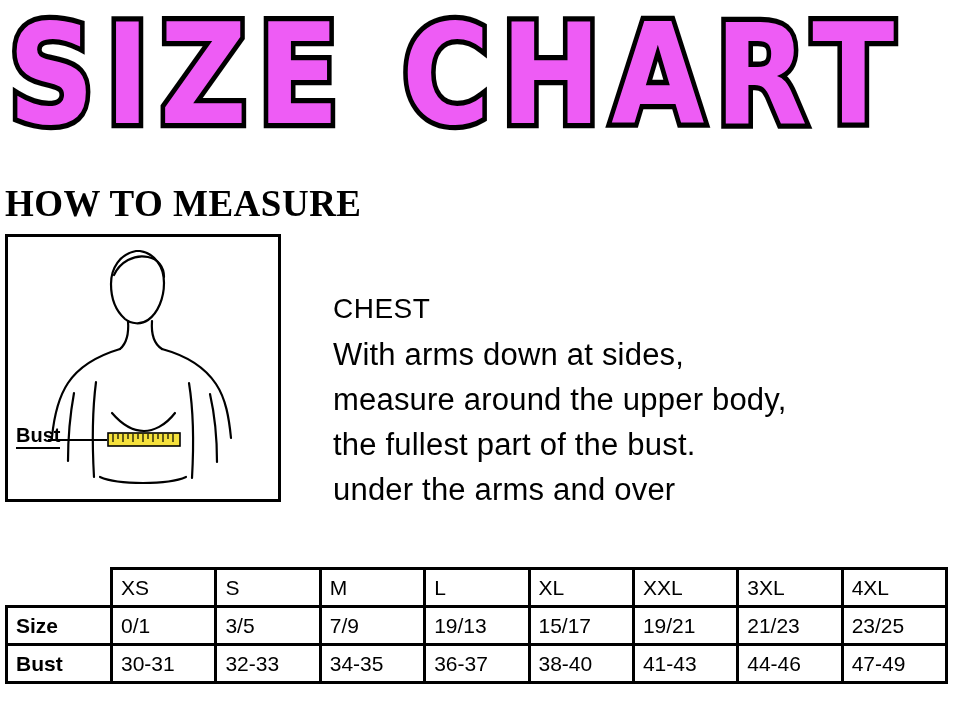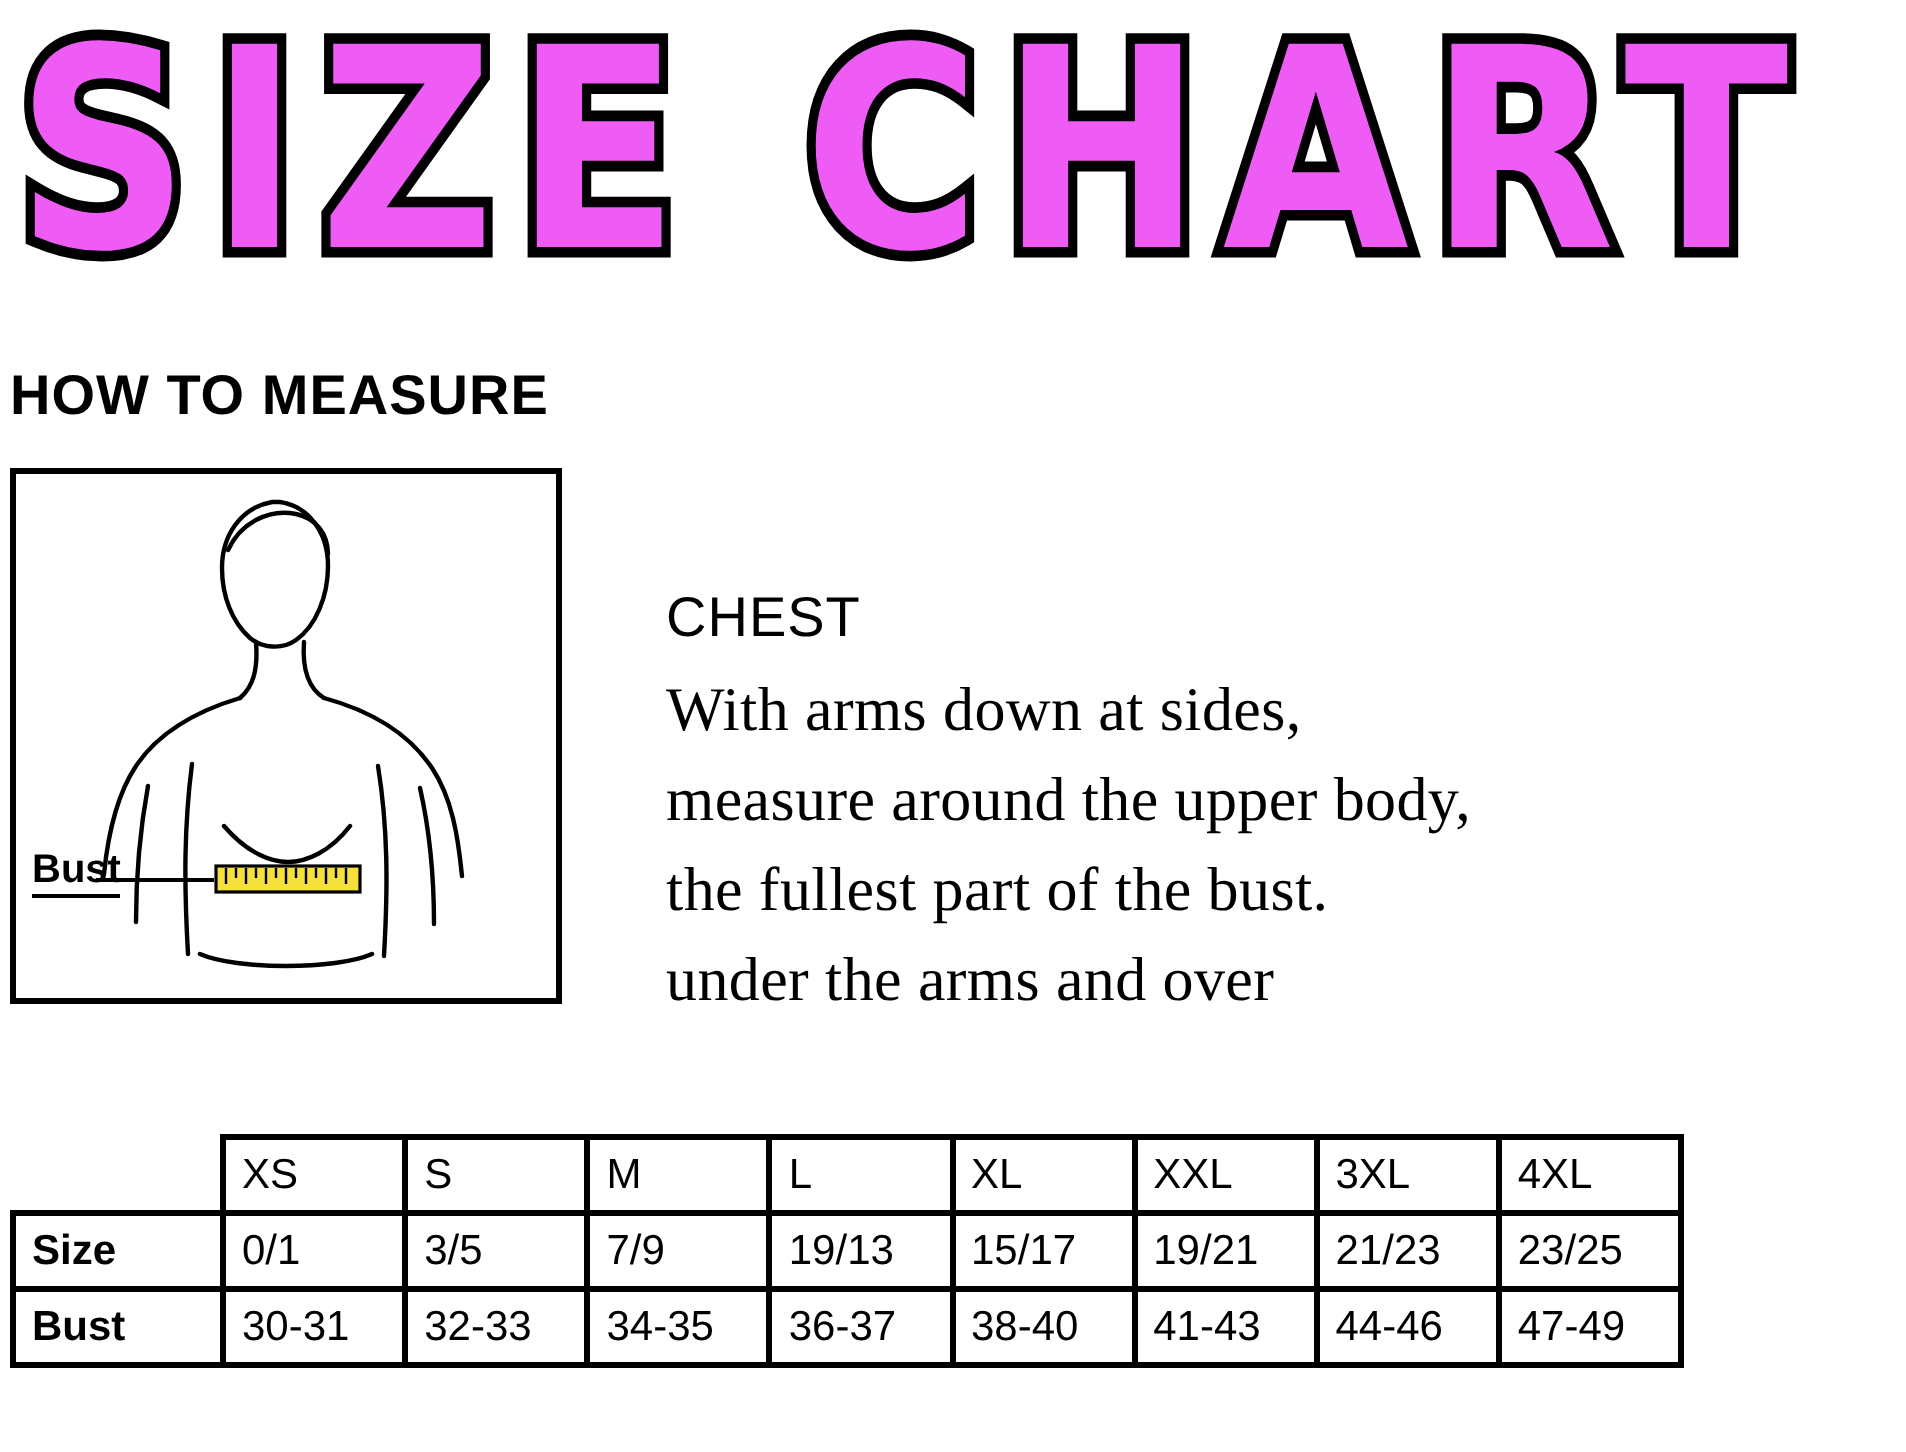--- a/index.html
+++ b/index.html
@@ -39,23 +39,23 @@
     white-space: nowrap;
     transform: scaleY(1.18) scaleX(1.02);
     transform-origin: left top;
   }
 
   
   #how-to-measure {
     position: absolute;
     left: 5px;
     top: 182px;
-    font-family: Liberation Sans, sans-serif;
-    font-weight: bold;
-    font-size: 28px;
+    font-family: Liberation Serif, serif;
+    font-weight: bold;
+    font-size: 37px;
     letter-spacing: 0.5px;
   }
 
   
   #figure-box {
     position: absolute;
     left: 5px;
     top: 234px;
     width: 276px;
     height: 268px;
@@ -84,35 +84,35 @@
     top: 286px;
     width: 600px;
   }
   #chest-title {
     font-family: "Liberation Sans", sans-serif;
     font-size: 28px;
     line-height: 46px;
     letter-spacing: 0.5px;
   }
   .chest-line {
-    font-family: Liberation Serif, serif;
+    font-family: Liberation Sans, sans-serif;
     font-size: 31px;
     line-height: 45px;
     letter-spacing: 0.2px;
     white-space: nowrap;
   }
 
   
   #size-table {
     position: absolute;
     left: 5px;
     top: 567px;
     border-collapse: collapse;
     table-layout: fixed;
-    width: 837px;
+    width: 943px;
   }
   #size-table td, #size-table th {
     border: 3px solid #000;
     font-family: "Liberation Sans", sans-serif;
     font-size: 21px;
     text-align: left;
     padding: 4px 8px;
     height: 38px;
     box-sizing: border-box;
     vertical-align: middle;

